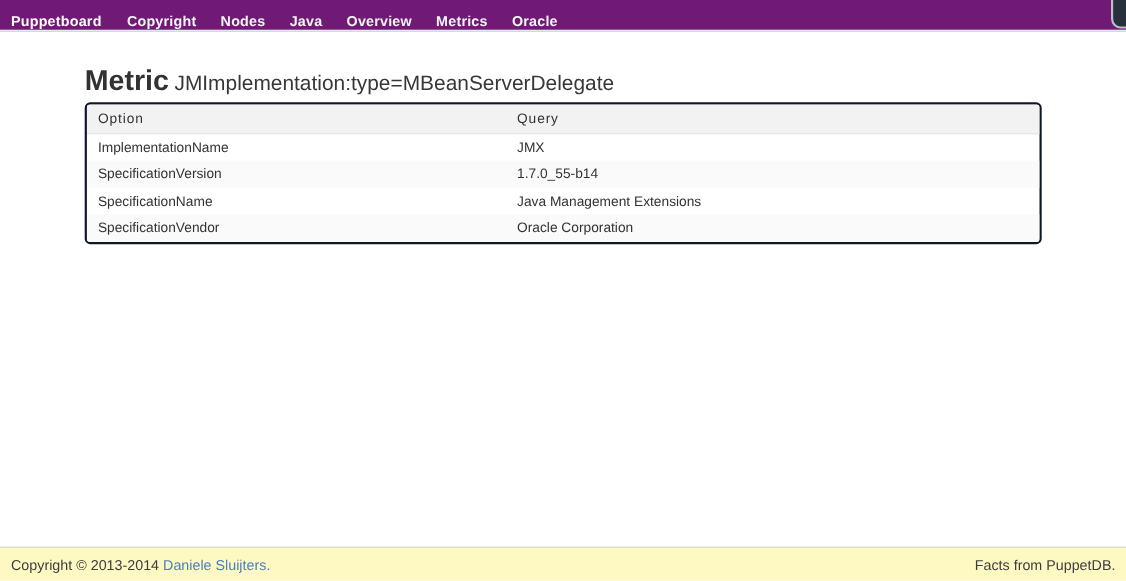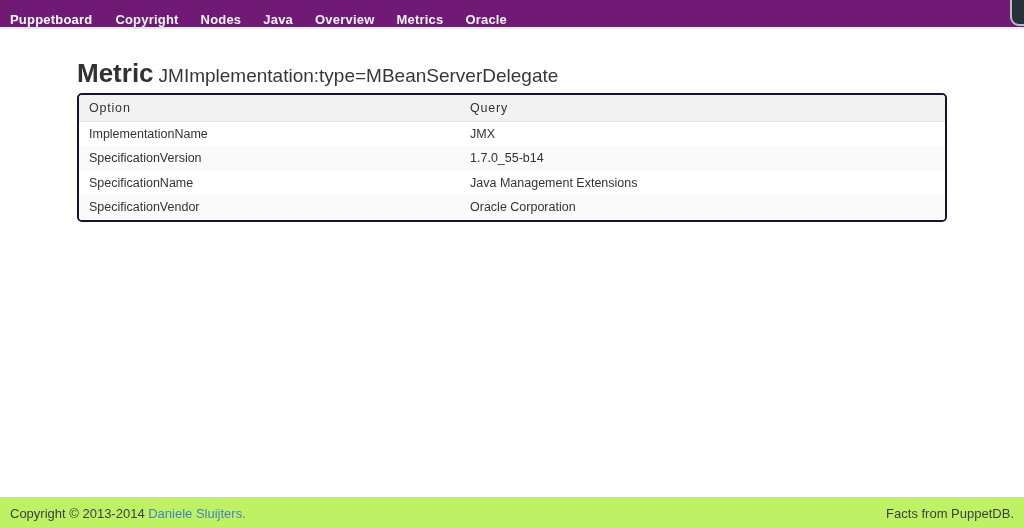--- a/index.html
+++ b/index.html
@@ -50,21 +50,21 @@
   }
   .metric-table td { padding:5px 10px; line-height:14.5px; }
   .metric-table tbody tr:nth-child(even) { background:#fafafa; }
   .metric-table .col-option { width:44%; }
 
   .blurred { filter:blur(2.6px); color:#4c4c4c; letter-spacing:0.5px; }
 
   
   .footer {
     position:absolute; left:0; right:0; bottom:0; height:31px; box-sizing:border-box;
-    background:#bef264; border-top:1px solid #d2d2d2;
+    background:#fef9c3; border-top:1px solid #d2d2d2;
     display:flex; align-items:center; justify-content:space-between;
     padding:0 10px; font-size:13px; color:#3e3e3e;
   }
   .author-link { color:#4a80bd; text-decoration:none; }
 </style>
 </head>
 <body>
 
 <nav class="navbar">
   <a href="#" class="brand">Puppetboard</a>

